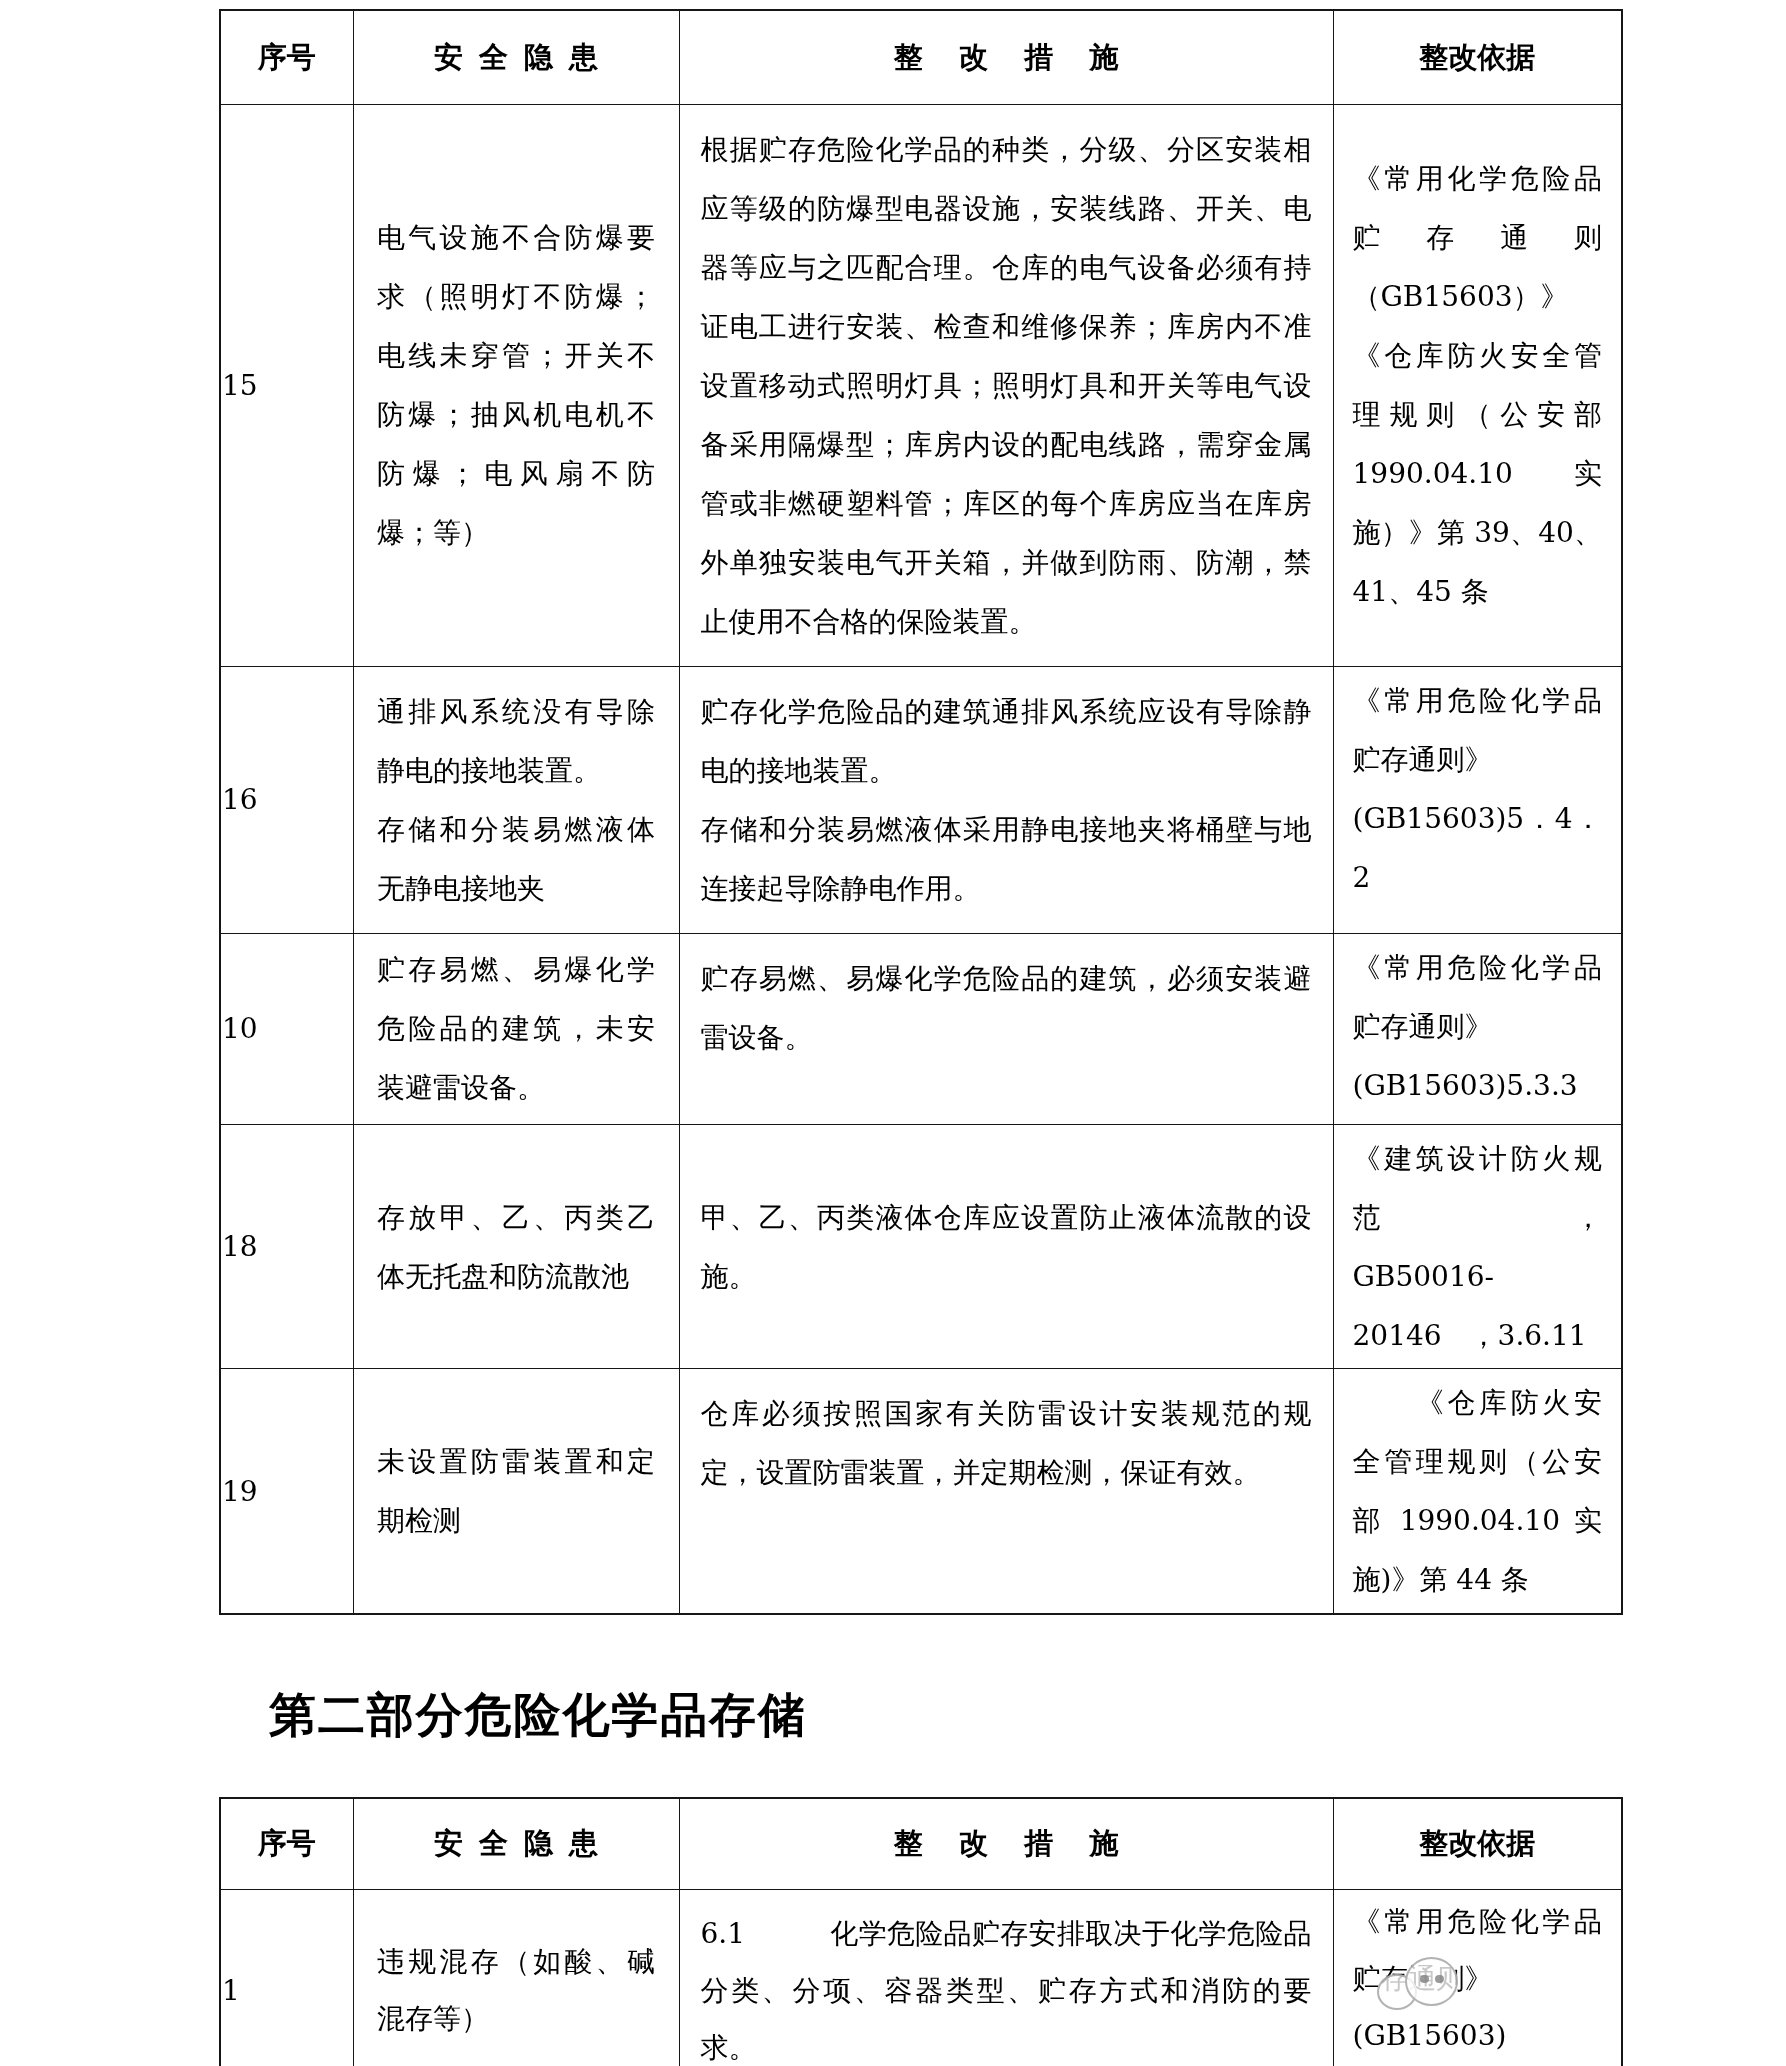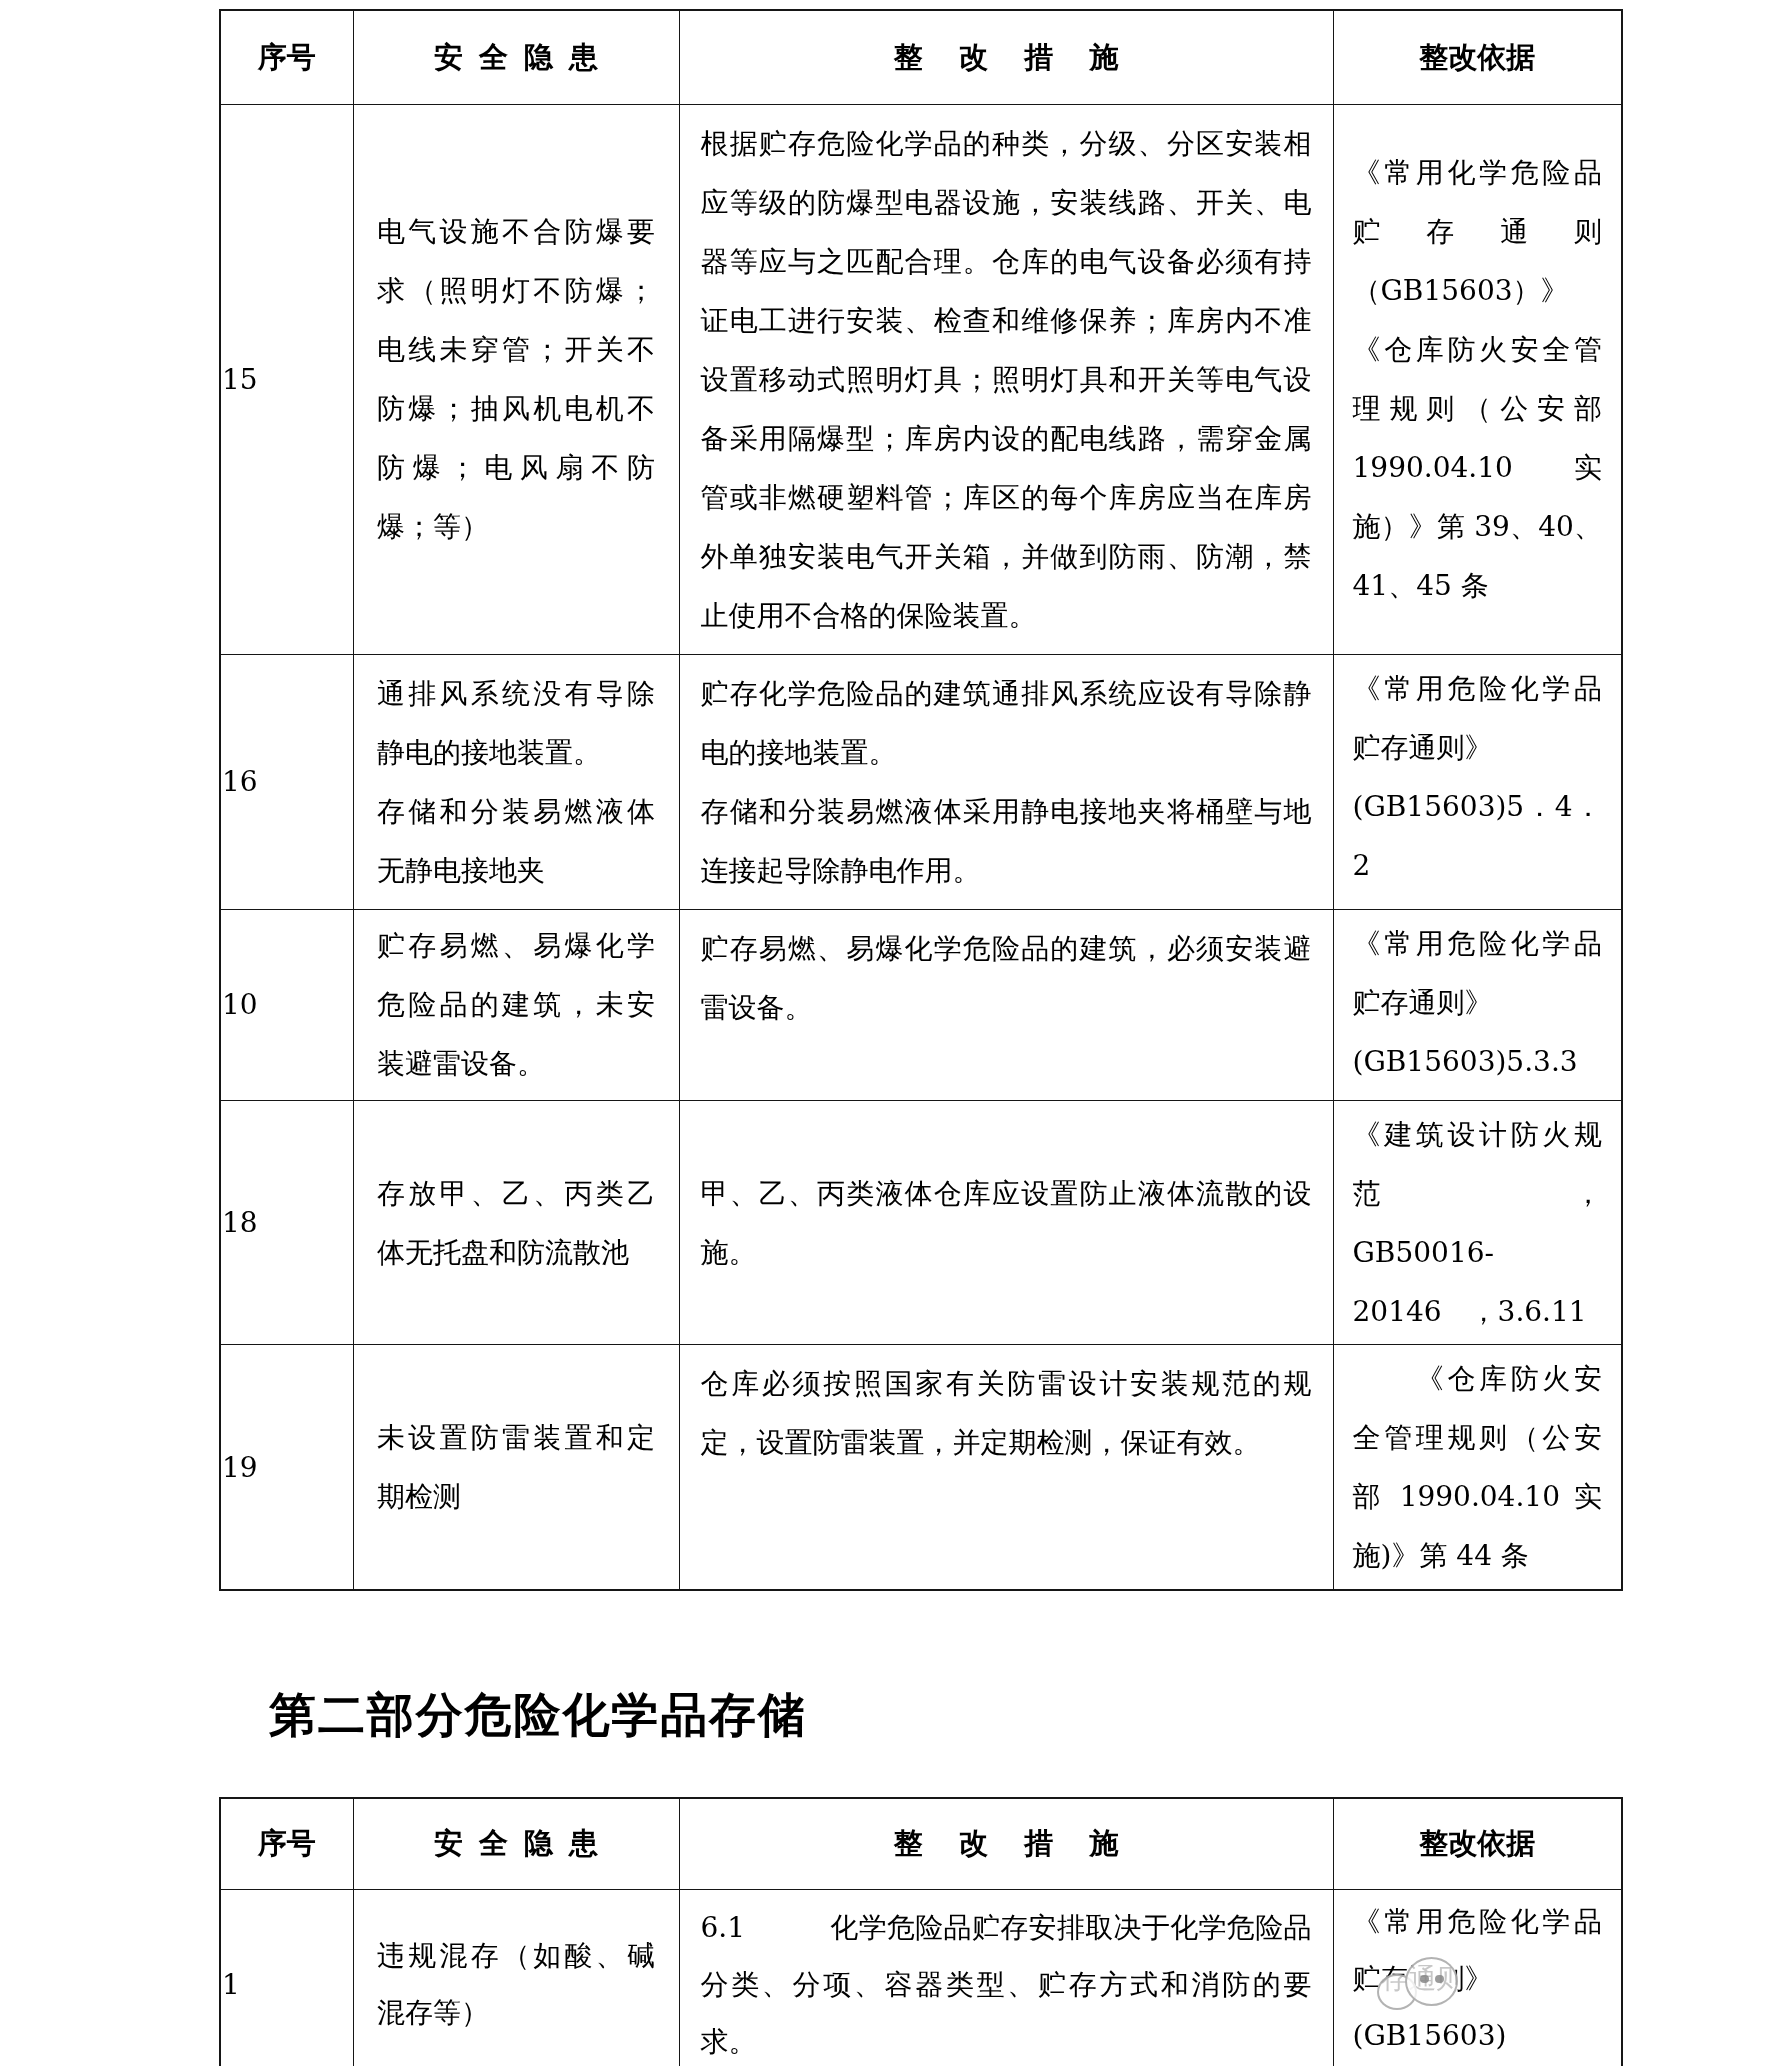--- a/index.html
+++ b/index.html
@@ -50,21 +50,21 @@
     text-align:justify;
     text-justify:inter-ideograph;
     white-space:pre-line;
     padding:5.6px 23.5px;
     font-family:Liberation Serif, serif;
   }
   .c-measure{
     text-align:justify;
     text-justify:inter-ideograph;
     white-space:pre-line;
-    padding:9px 21px;
+    padding:15px 21px;
   }
   .c-basis{
     text-align:justify;
     text-justify:inter-ideograph;
     white-space:pre-line;
     padding:3.8px 19px;
     vertical-align:middle;
   }
   .section-title{
     position:absolute;

